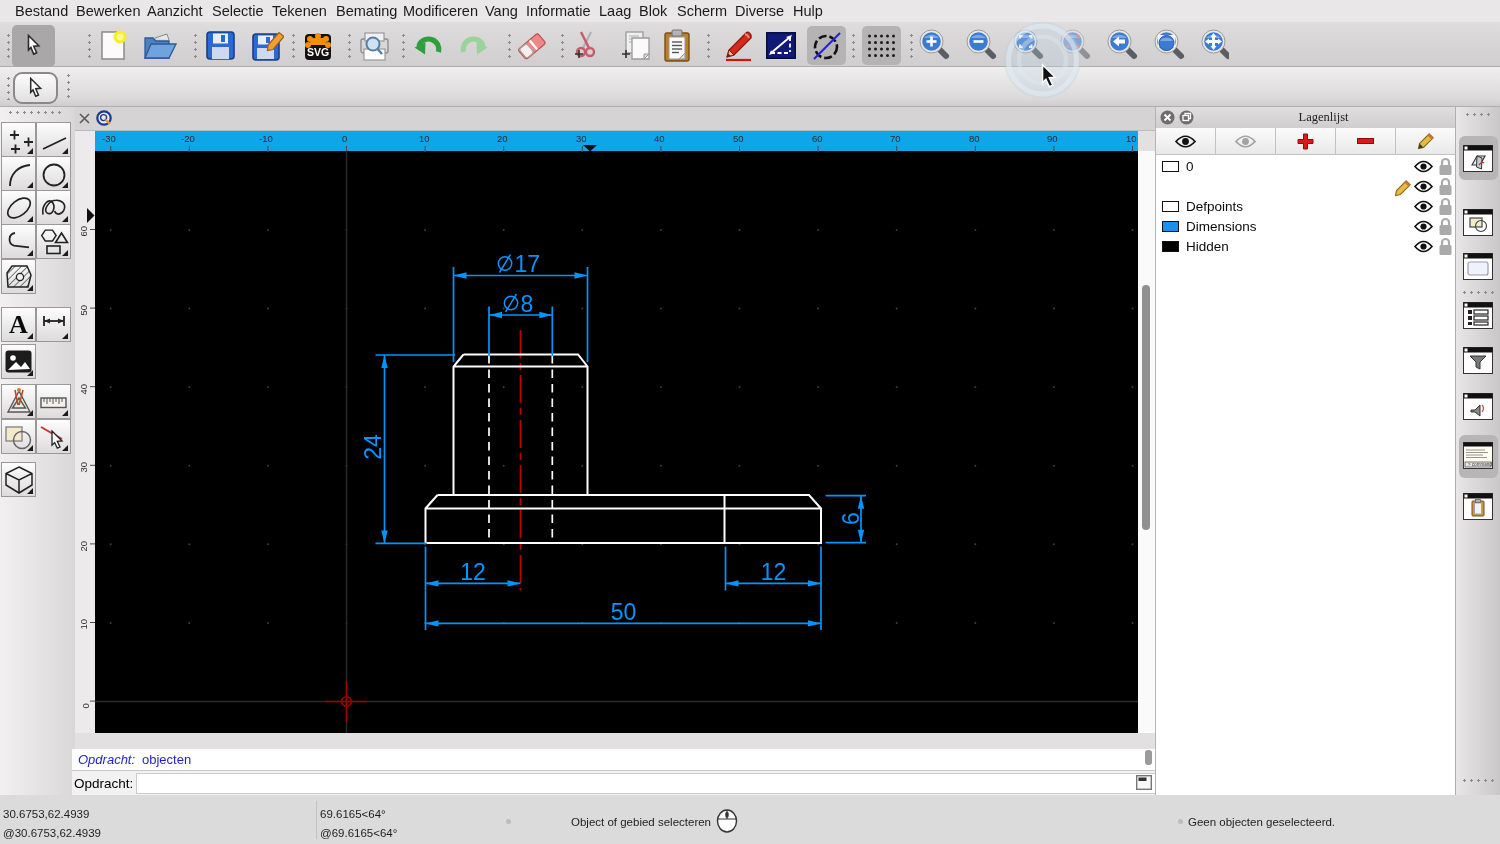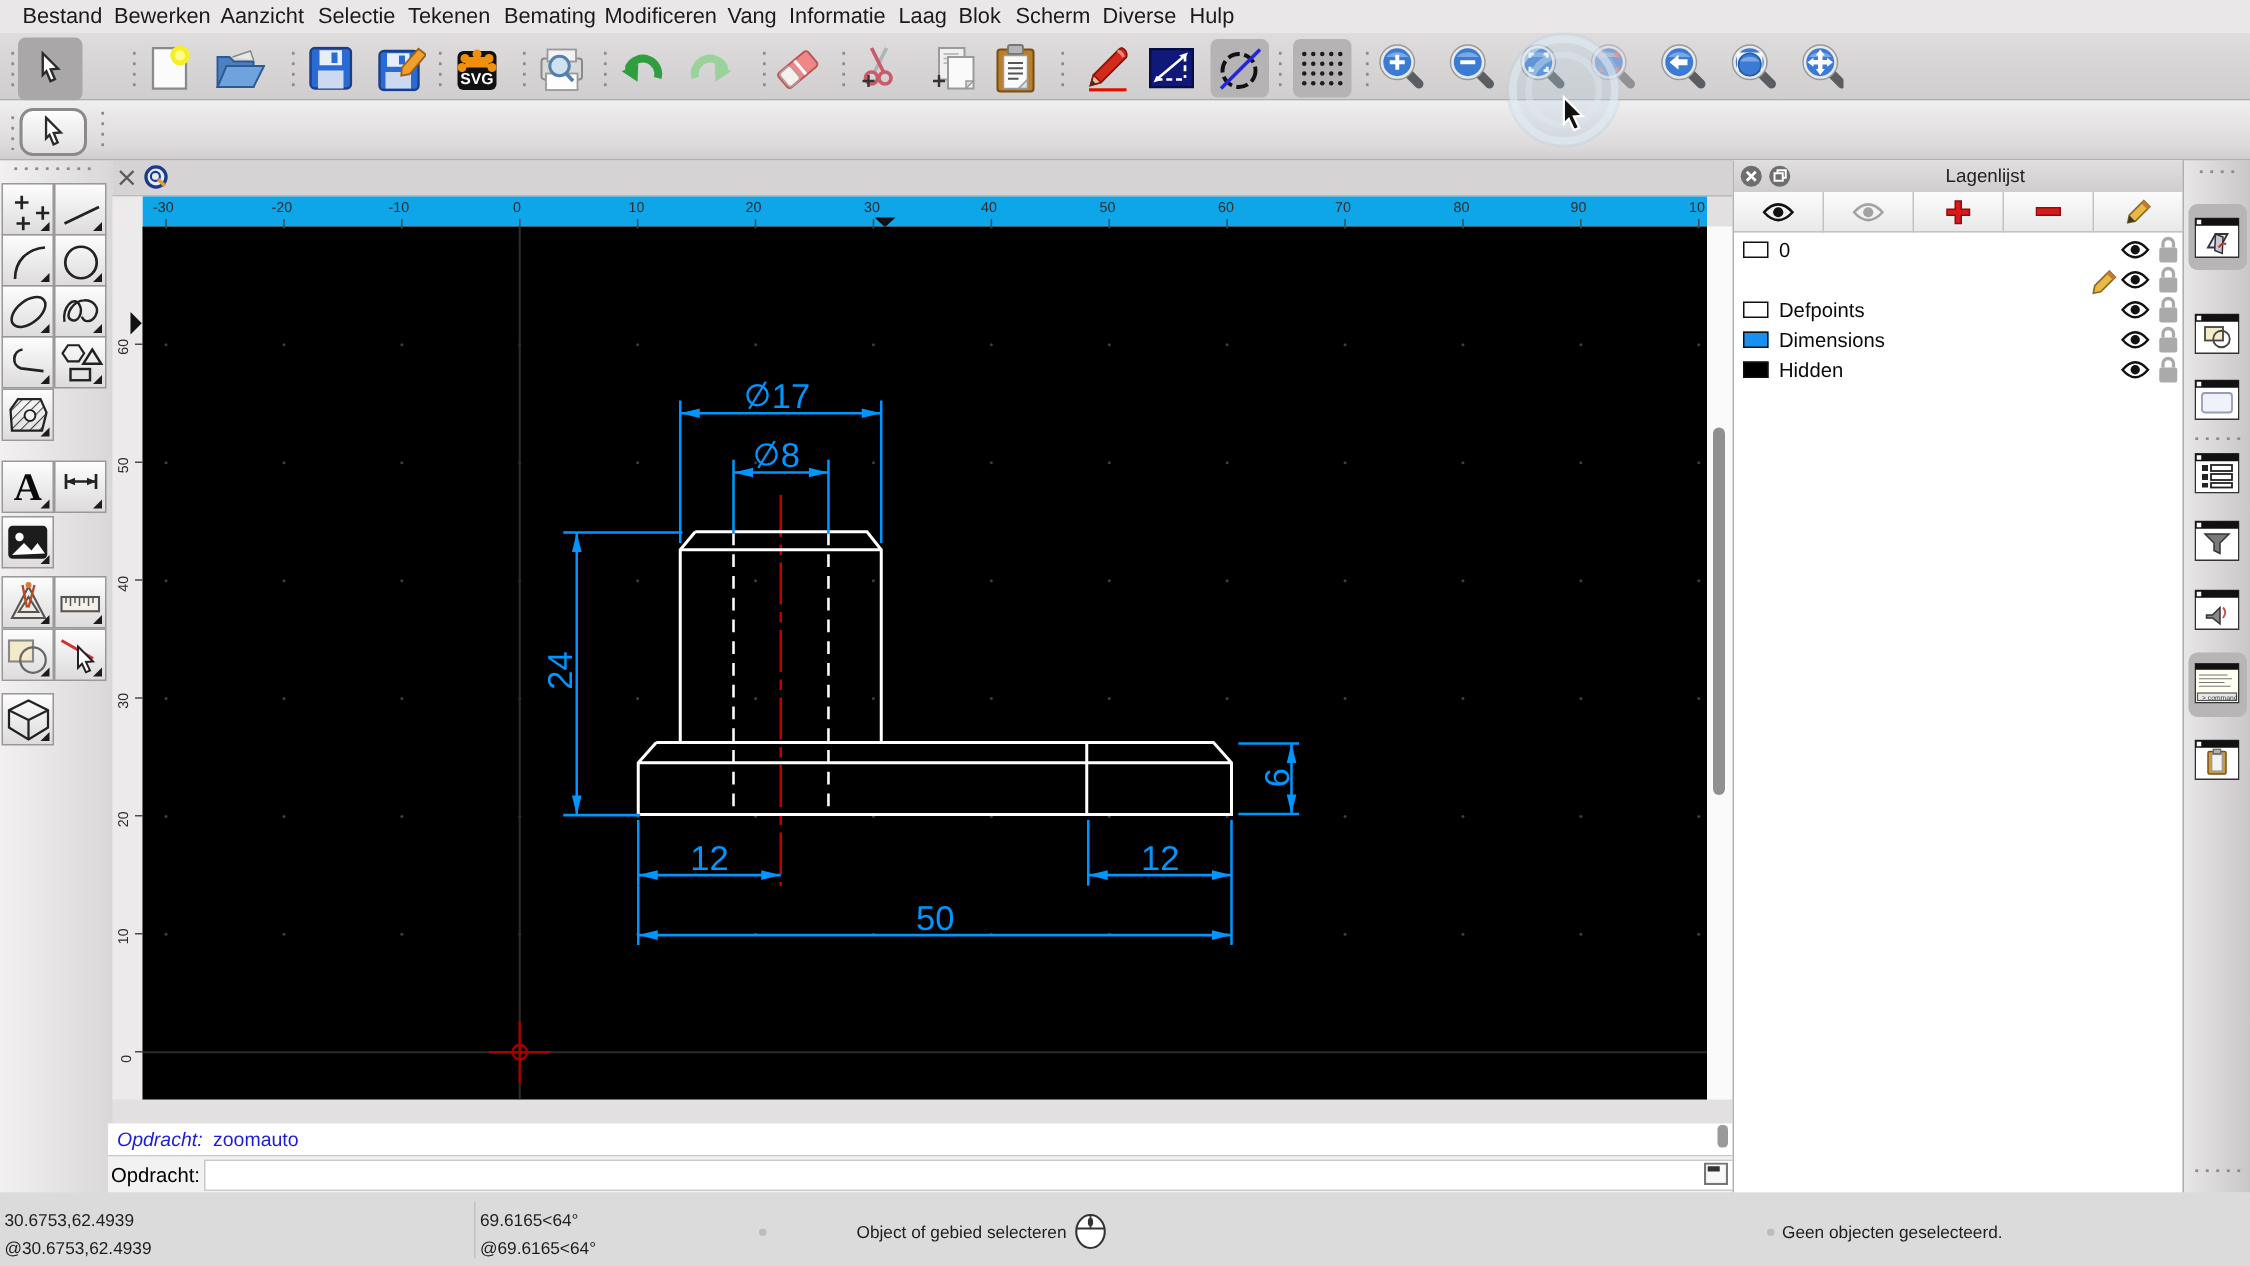--- a/index.html
+++ b/index.html
@@ -628,21 +628,21 @@
 </svg>
 </div>
 
 <div id="vscroll" class="abs">
       <div style="position:absolute;left:4px;top:134px;width:8px;height:245px;background:#909090;border-radius:4px;"></div>
     </div>
 
 <div id="cmdhist" class="abs">
       <div style="position:absolute;left:1073px;top:1px;width:7px;height:15px;background:#9a9a9a;border-radius:3px;"></div>
       <span style="position:absolute;left:6px;top:3px;color:#1d1dd8;font-style:italic;">Opdracht:</span>
-      <span style="position:absolute;left:70px;top:3px;color:#1d1dd8;">zoomauto</span>
+      <span style="position:absolute;left:70px;top:3px;color:#1d1dd8;">objecten</span>
     </div>
 <div id="cmdinput" class="abs">
       <span style="position:absolute;left:2px;top:5px;color:#000;">Opdracht:</span>
       <span style="position:absolute;left:64px;top:2px;width:1060px;height:21px;background:#fff;border:1px solid #cacaca;"></span>
       <svg style="position:absolute;left:1064px;top:4px" width="16" height="15" viewBox="0 0 16 15">
         <rect x="0.7" y="0.7" width="14.6" height="13.6" fill="#f8f8f8" stroke="#777" stroke-width="1.4"></rect>
         <rect x="2.5" y="2.5" width="8" height="3.5" fill="#333"></rect>
       </svg>
     </div>
 
@@ -650,21 +650,21 @@
 <div id="laytitle">
 <svg style="position:absolute;left:4px;top:3px" width="15" height="15" viewBox="0 0 15 15">
           <circle cx="7.5" cy="7.5" r="7" fill="#6e6e6e"></circle>
           <path d="M4.5 4.5 L10.5 10.5 M10.5 4.5 L4.5 10.5" stroke="#fff" stroke-width="1.8"></path>
         </svg>
 <svg style="position:absolute;left:23px;top:3px" width="15" height="15" viewBox="0 0 15 15">
           <circle cx="7.5" cy="7.5" r="7" fill="#6e6e6e"></circle>
           <rect x="4" y="5.5" width="5.5" height="5" fill="none" stroke="#fff" stroke-width="1.3"></rect>
           <path d="M6 5.5 v-2 h5.5 v5 h-2" fill="none" stroke="#fff" stroke-width="1.3"></path>
         </svg>
-<span style="position:absolute;left:18px;width:100%;text-align:center;top:3px;">Lagenlijst</span>
+<span style="position:absolute;left:18px;width:100%;text-align:center;top:3px;font-family:Liberation Serif, serif;">Lagenlijst</span>
 </div>
 <div id="laytb">
 <div class="laybtn" style="left:0;width:60px;">
           <svg width="21" height="13" viewBox="0 0 21 13">
             <path d="M1 6.5 Q10.5 -4 20 6.5 Q10.5 17 1 6.5 Z" fill="none" stroke="#111" stroke-width="1.7"></path>
             <circle cx="10.5" cy="6.5" r="3.4" fill="#111"></circle>
           </svg>
         </div>
 <div class="laybtn" style="left:60px;width:60px;">
           <svg width="21" height="13" viewBox="0 0 21 13" opacity="0.35">

